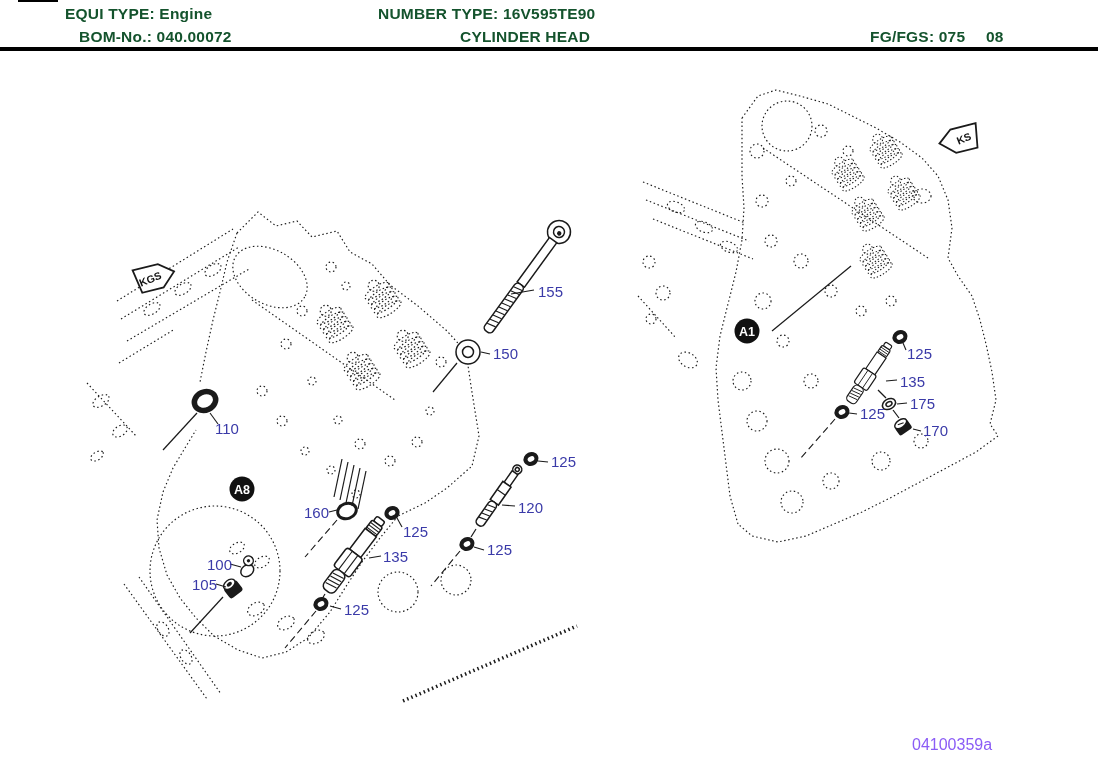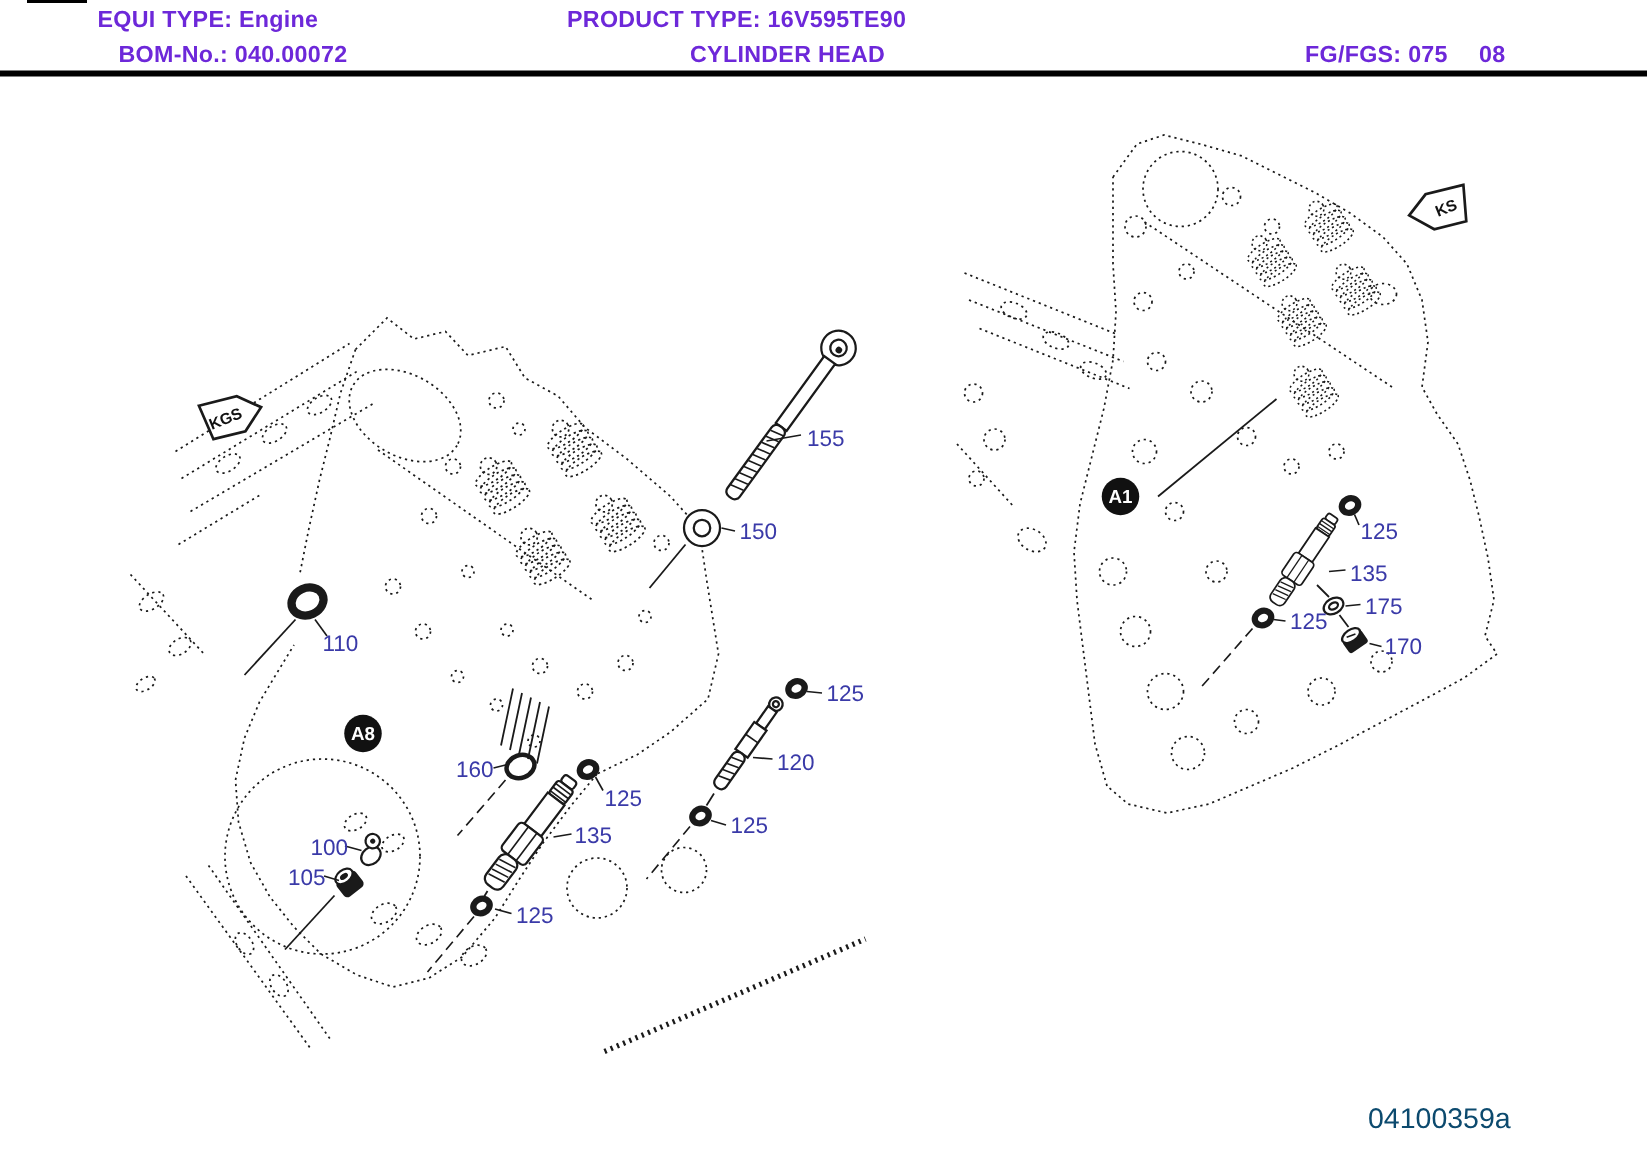--- a/index.html
+++ b/index.html
@@ -1,21 +1,21 @@
 <!DOCTYPE html>
 <html><head>
 <meta charset="utf-8">
 <style>
   html,body{margin:0;padding:0;background:#e8e8e8;}
   .page{position:relative;width:1098px;height:772px;background:#ffffff;overflow:hidden;
         font-family:"Liberation Sans", sans-serif;}
-  .hdr{position:absolute;font-size:15.5px;font-weight:bold;color:#6d28d9;white-space:pre;letter-spacing:.2px;}
+  .hdr{position:absolute;font-size:15.5px;font-weight:bold;color:#14532d;white-space:pre;letter-spacing:.2px;}
   .rule{position:absolute;left:0;top:47px;width:1098px;height:4px;background:#000;}
   .topmark{position:absolute;left:18px;top:0;width:40px;height:2px;background:#000;}
-  .footer-code{position:absolute;left:912px;top:736px;font-size:19px;color:#0c4a6e;}
+  .footer-code{position:absolute;left:912px;top:736px;font-size:16px;color:#8b5cf6;}
   svg.diagram{position:absolute;left:0;top:0;}
   .dashf{fill:none;stroke:#1a1a1a;stroke-width:1.15;stroke-dasharray:1.5 2.6;}
   .sol{fill:none;stroke:#1a1a1a;stroke-width:1.2;}
   .part{fill:#fff;stroke:#1a1a1a;stroke-width:1.5;}
   .partline{fill:none;stroke:#1a1a1a;stroke-width:1.1;}
   .lead{stroke:#1a1a1a;stroke-width:1.1;}
   .axis{stroke:#1a1a1a;stroke-width:1.1;stroke-dasharray:7 4;fill:none;}
   .callout{font-family:"Liberation Sans",sans-serif;font-size:15px;fill:#3a3aa8;}
   .badge{fill:#111;}
   .badge-txt{font-family:"Liberation Sans",sans-serif;font-size:12.5px;font-weight:bold;fill:#fff;text-anchor:middle;}
@@ -25,21 +25,21 @@
   .hatchline{stroke:#1a1a1a;stroke-width:3.5;stroke-dasharray:1.5 3;}
 </style>
 </head>
 <body>
 
 <div class="page">
 
   <div class="topmark"></div>
 
   <span class="hdr" style="left:65px;top:5px">EQUI TYPE: Engine</span>
-  <span class="hdr" style="left:378px;top:5px">PRODUCT TYPE: 16V595TE90</span>
+  <span class="hdr" style="left:378px;top:5px">NUMBER TYPE: 16V595TE90</span>
   <span class="hdr" style="left:79px;top:28px">BOM-No.: 040.00072</span>
   <span class="hdr" style="left:460px;top:28px">CYLINDER HEAD</span>
   <span class="hdr" style="left:870px;top:28px">FG/FGS: 075</span>
   <span class="hdr" style="left:986px;top:28px">08</span>
   <div class="rule"></div>
 
   <svg class="diagram" width="1098" height="772" viewBox="0 0 1098 772">
     <defs>
       <g id="spring" class="spring">
         <circle cx="0" cy="-17" r="5.5"></circle>

